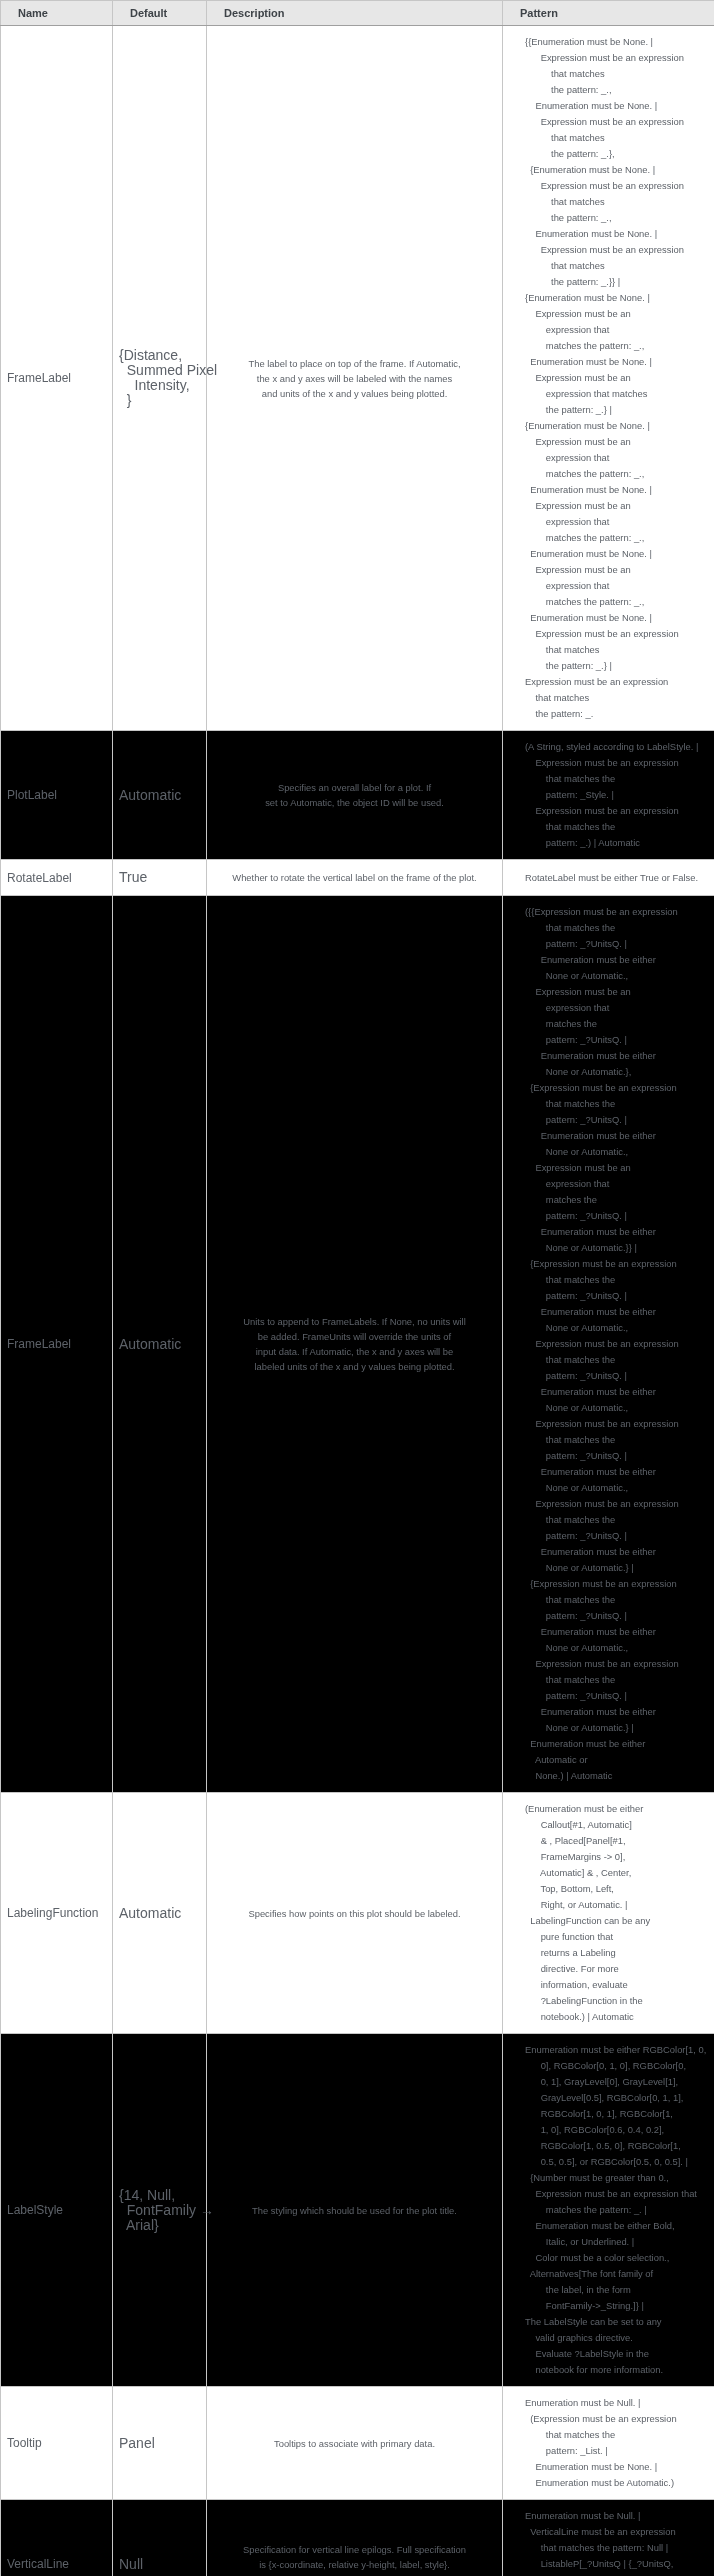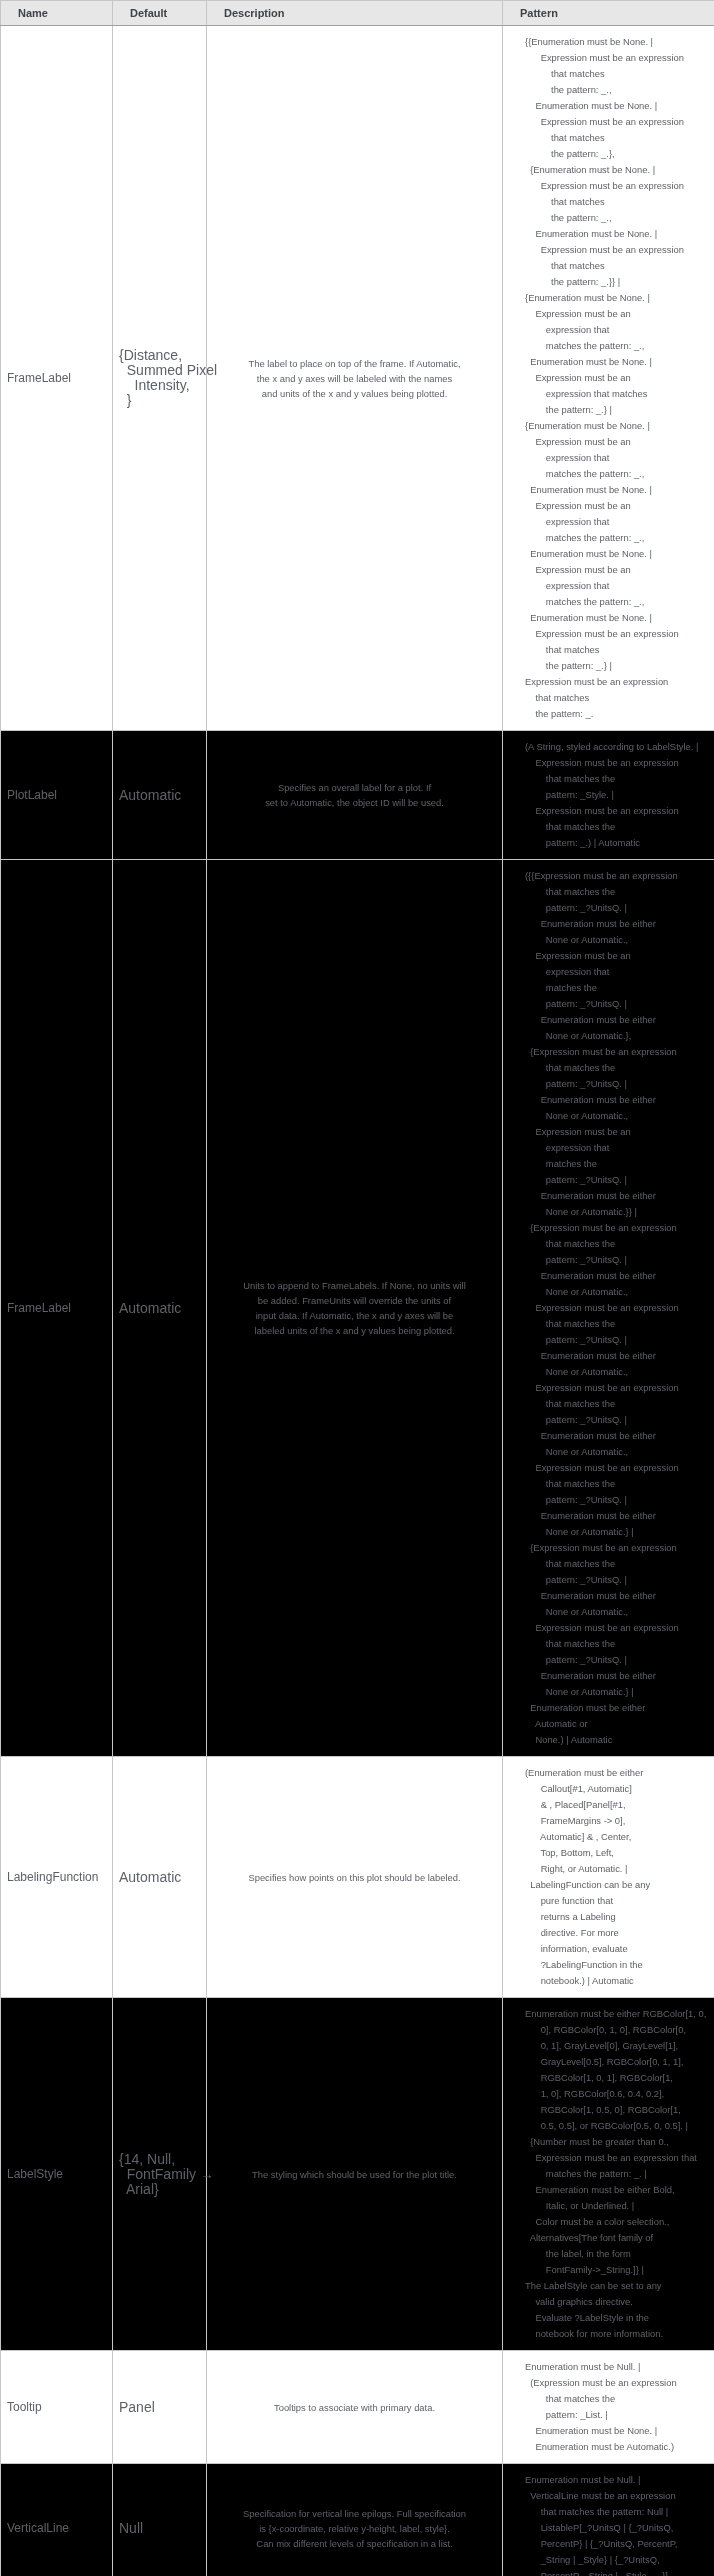--- a/index.html
+++ b/index.html
@@ -135,20 +135,26 @@
       <td class="col-default">Automatic</td>
       <td class="col-desc">Specifies an overall label for a plot.  If
 set to Automatic, the object ID will be used.</td>
       <td class="col-pattern">(A String, styled according to LabelStyle. |
     Expression must be an expression
         that matches the
         pattern: _Style. |
     Expression must be an expression
         that matches the
         pattern: _.) | Automatic</td>
+    </tr>
+    <tr class="plain">
+      <td class="col-name">RotateLabel</td>
+      <td class="col-default">True</td>
+      <td class="col-desc">Whether to rotate the vertical label on the frame of the plot.</td>
+      <td class="col-pattern">RotateLabel must be either True or False.</td>
     </tr>
     <tr class="shaded">
       <td class="col-name">FrameLabel</td>
       <td class="col-default">Automatic</td>
       <td class="col-desc">Units to append to FrameLabels. If None, no units will
 be added. FrameUnits will override the units of
 input data.  If Automatic, the x and y axes will be
 labeled units of the x and y values being plotted.</td>
       <td class="col-pattern">({{Expression must be an expression
         that matches the

